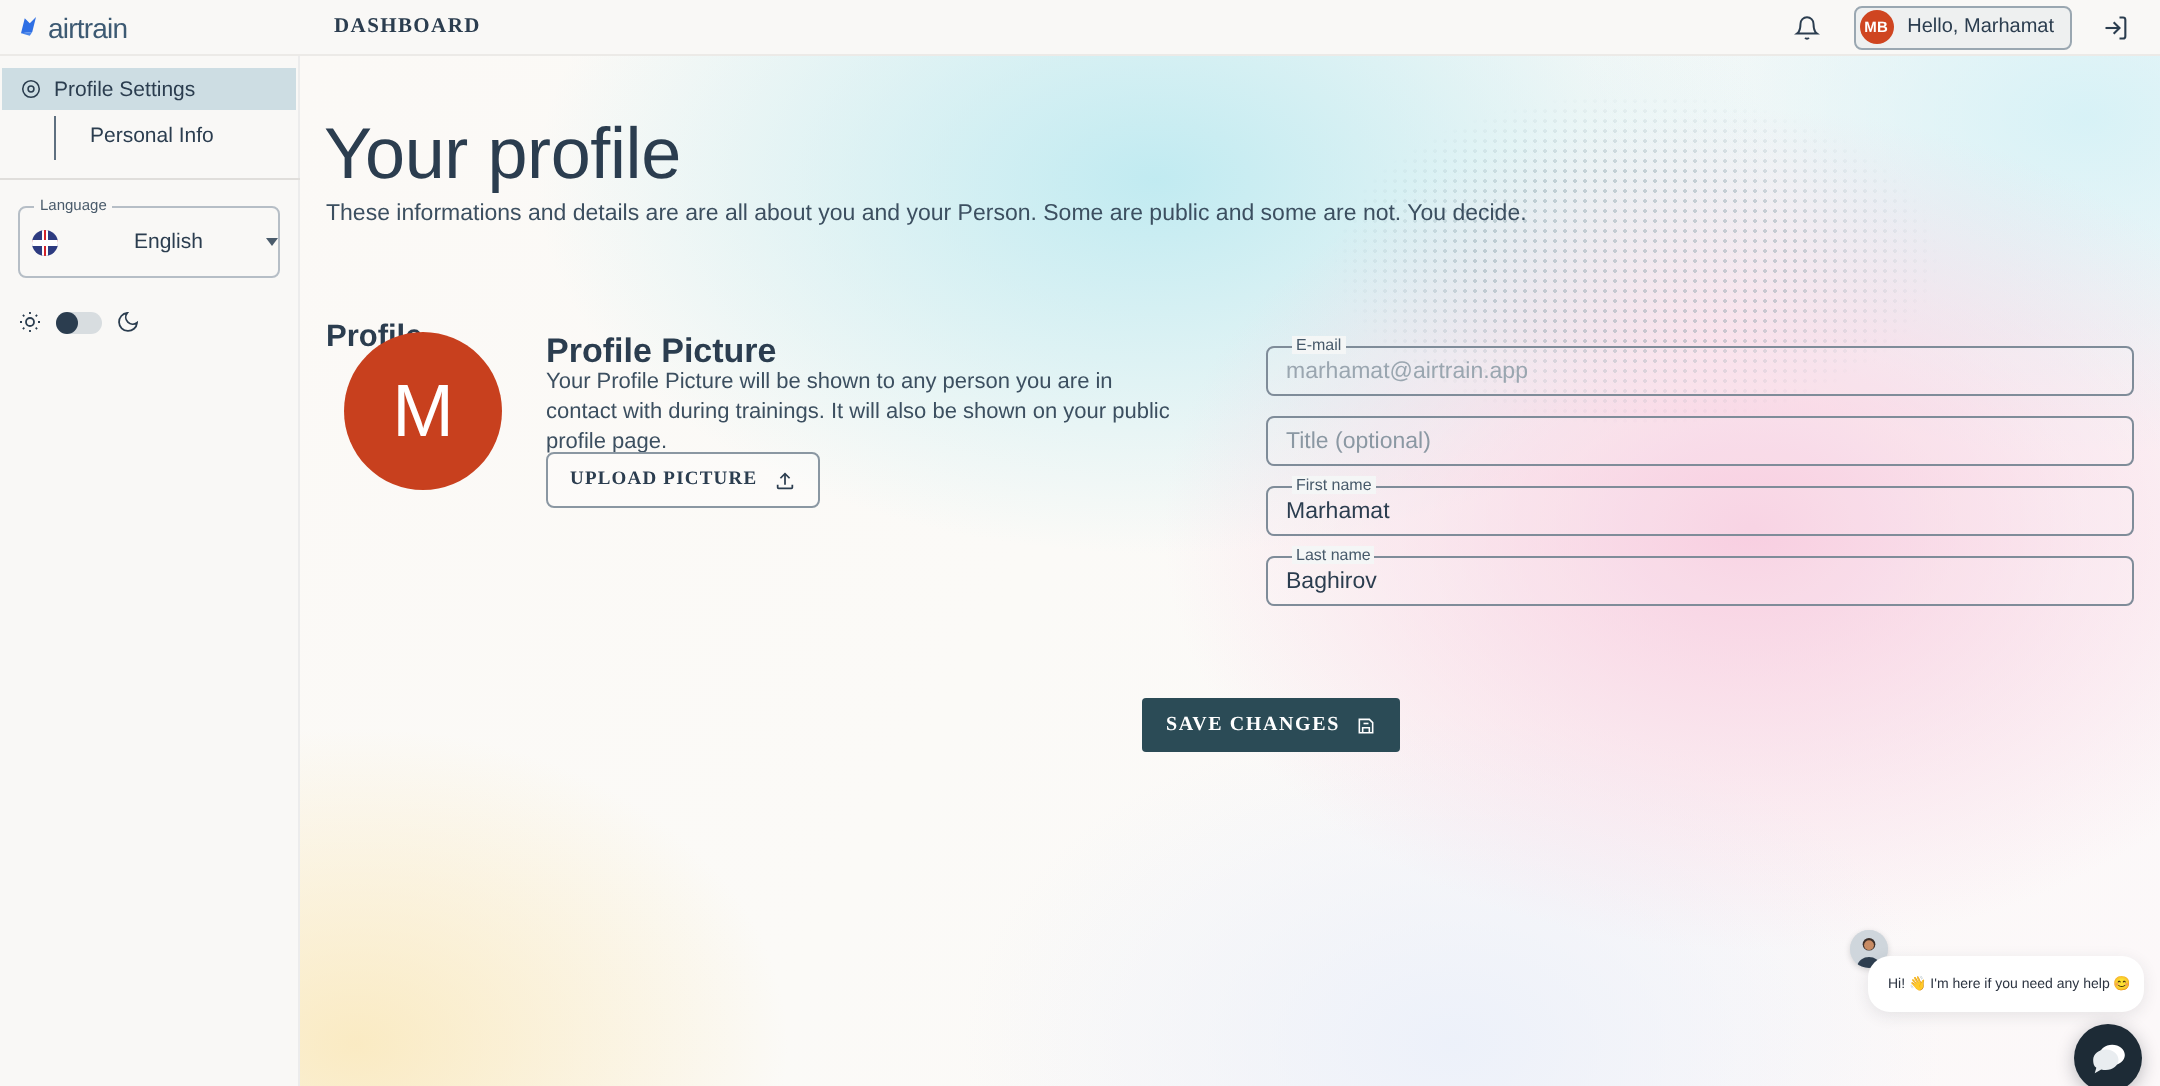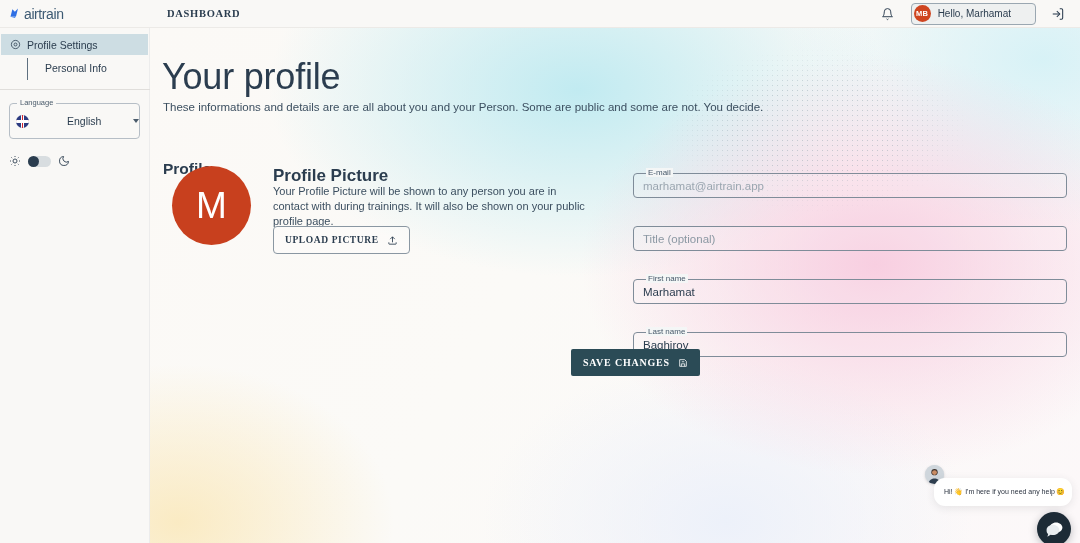--- a/index.html
+++ b/index.html
@@ -45,21 +45,21 @@
   }
   .bell-btn {
     width: 26px; height: 24px;
     display: flex; align-items: center; justify-content: center;
     background: transparent; border: none; cursor: pointer;
   }
   .user-chip {
     display: flex; align-items: center; gap: 7px;
     border: 1px solid #9aa7b1; border-radius: 4px;
     background: #eef0f0; height: 22px;
-    padding: 0 24px 0 2px; cursor: pointer;
+    padding: 0 8px 0 2px; cursor: pointer;
   }
   .user-chip .av {
     width: 17px; height: 17px; border-radius: 50%;
     background: #cf4520; color: #fff;
     font-size: 7.5px; font-weight: 700;
     display: flex; align-items: center; justify-content: center;
     letter-spacing: 0.2px;
   }
   .user-chip .nm { font-size: 10px; color: #2b3d4f; }
   .logout-btn {
@@ -208,21 +208,21 @@
     border: 1px solid #8a97a2; border-radius: 4px;
     background: rgba(255,255,255,0.25);
     font-family: "Liberation Serif", serif;
     font-size: 9.5px; font-weight: 700; letter-spacing: 0.6px;
     color: #2b3d4f; cursor: pointer;
   }
 
   
   .form { position: absolute; left: 483px; top: 145px; width: 434px; }
   .field {
-    position: relative; height: 25px; margin-bottom: 28px;
+    position: relative; height: 25px; margin-bottom: 10px;
     border: 1px solid #7f8c99; border-radius: 4px;
     background: rgba(255,255,255,0.12);
     display: flex; align-items: center;
   }
   .field-label {
     position: absolute; top: -6px; left: 8px;
     padding: 0 4px; font-size: 8px; color: #47596a;
     background: linear-gradient(to bottom, rgba(250,248,246,0) 0%, rgba(250,248,246,0.0) 40%, rgba(252,250,249,0.0) 100%);
   }
   .field-label span {

